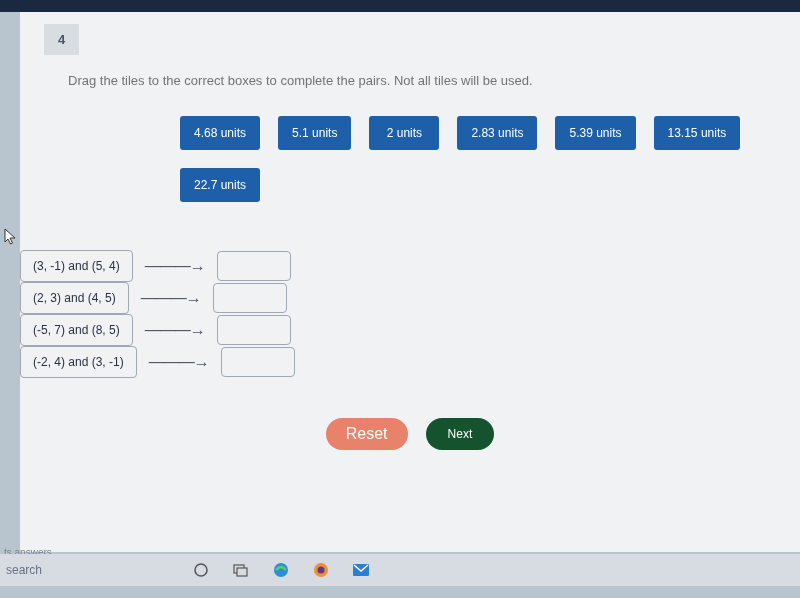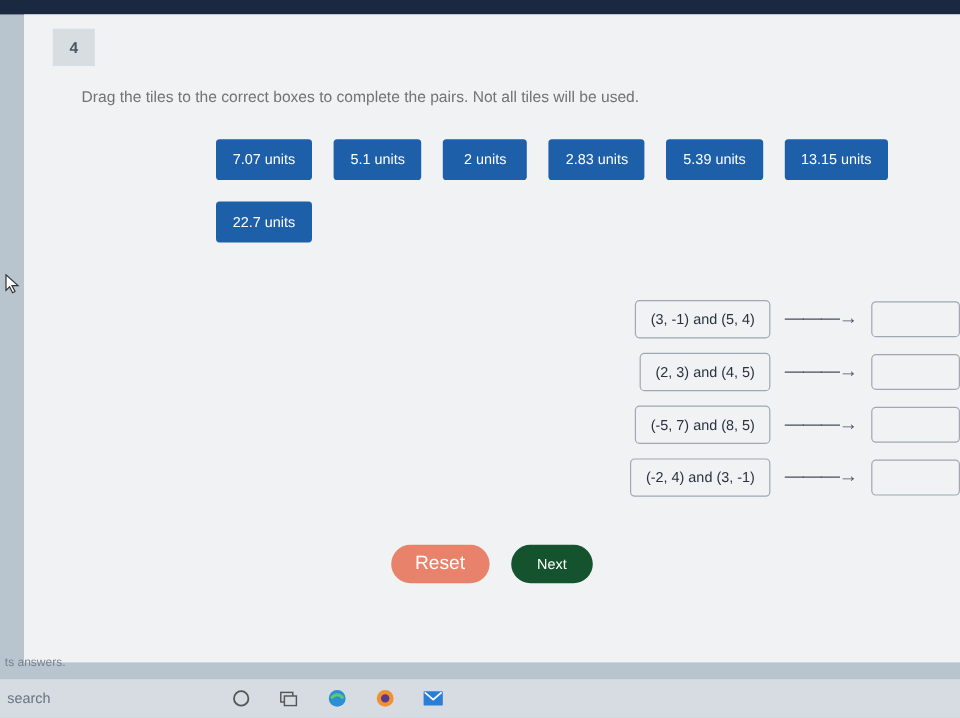--- a/index.html
+++ b/index.html
@@ -60,22 +60,21 @@
       border-radius: 3px;
       cursor: move;
       white-space: nowrap;
       min-width: 70px;
       text-align: center;
     }
     .pairs-container {
       margin: 48px 0 0 0;
       display: flex;
       flex-direction: column;
-      align-items: flex-end;
-      gap: 12px;
+      align-items: flex-start;
     }
     .pair-row {
       display: flex;
       align-items: center;
       gap: 12px;
     }
     .pair-box {
       border: 1px solid #9fa8b4;
       border-radius: 4px;
       padding: 8px 12px;
@@ -123,21 +122,21 @@
     }
     .footer-text {
       position: absolute;
       bottom: 40px;
       left: 4px;
       font-size: 10px;
       color: #7a8290;
     }
     .taskbar {
       position: absolute;
-      bottom: 0;
+      bottom: 12px;
       left: 0;
       right: 0;
       height: 32px;
       background: #d6dce2;
       display: flex;
       align-items: center;
     }
     .search-text {
       font-size: 12px;
       color: #6a7280;
@@ -170,21 +169,21 @@
 <body>
 
 <div class="browser-top"></div>
 
 <div class="content-area">
   <div class="question-number">4</div>
   
   <div class="instructions">Drag the tiles to the correct boxes to complete the pairs. Not all tiles will be used.</div>
 
   <div class="tiles-container">
-    <div class="tile">7.07 units</div>
+    <div class="tile">4.68 units</div>
     <div class="tile">5.1 units</div>
     <div class="tile">2 units</div>
     <div class="tile">2.83 units</div>
     <div class="tile">5.39 units</div>
     <div class="tile">13.15 units</div>
     <div class="tile">22.7 units</div>
   </div>
 
   <div class="pairs-container">
     <div class="pair-row">

